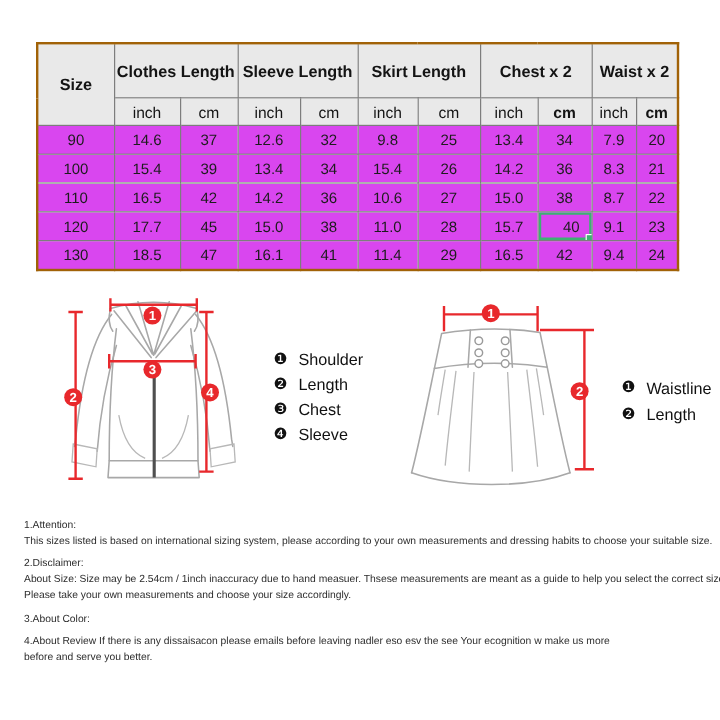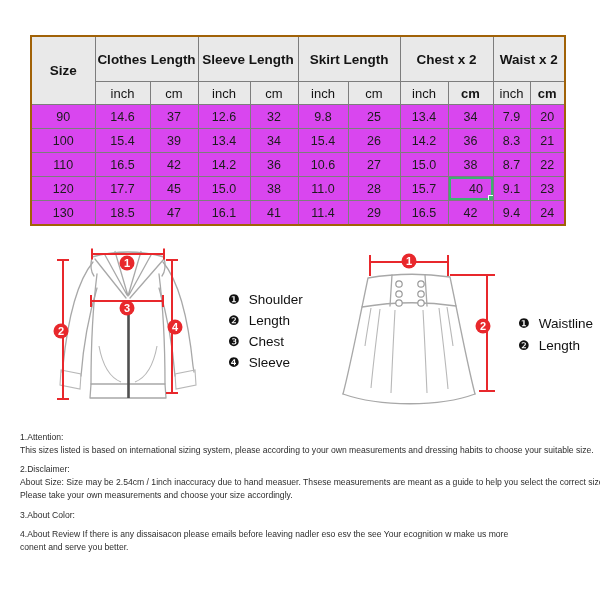--- a/index.html
+++ b/index.html
@@ -264,15 +264,15 @@
   <div class="note">
     <div class="line">2.Disclaimer:</div>
     <div class="line">About Size: Size may be 2.54cm / 1inch inaccuracy due to hand measuer. Thsese measurements are meant as a guide to help you select the correct size.</div>
     <div class="line">Please take your own measurements and choose your size accordingly.</div>
   </div>
   <div class="note">
     <div class="line">3.About Color:</div>
   </div>
   <div class="note">
     <div class="line">4.About Review If there is any dissaisacon please emails before leaving nadler eso esv the see Your ecognition w make us more</div>
-    <div class="line">conent and serve you better.</div>
+    <div class="line">before and serve you better.</div>
   </div>
 </div>
 
 </body></html>

